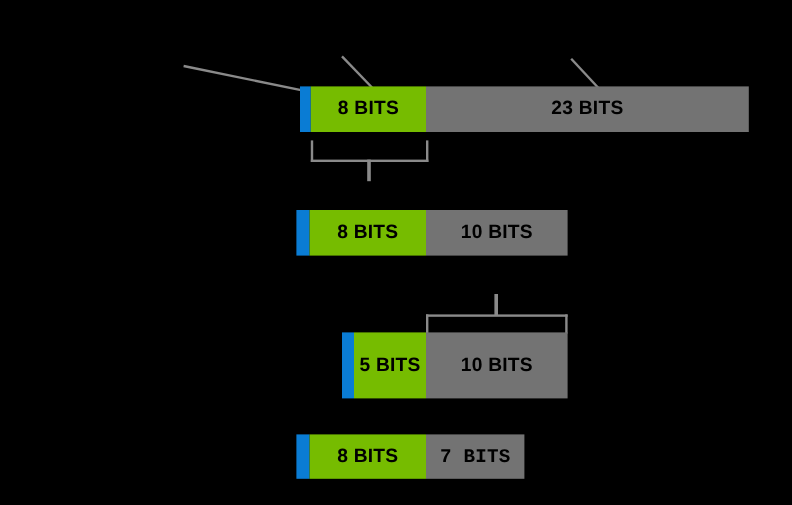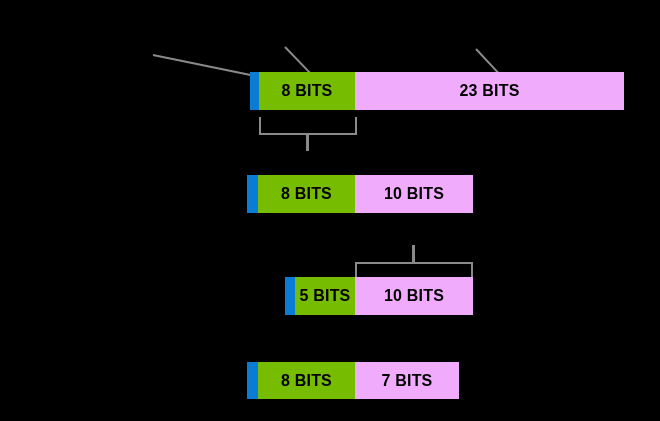--- a/index.html
+++ b/index.html
@@ -31,21 +31,21 @@
     font-family: "Liberation Sans", sans-serif;
     font-size: 16px;
     font-weight: 700;
     color: #000000;
     letter-spacing: 0.2px;
     white-space: nowrap;
     line-height: 1;
   }
   .seg-blue  { background: #0a7cd4; }
   .seg-green { background: #76bc00; }
-  .seg-teal  { background: #f0abfc; }
+  .seg-teal  { background: #737373; }
 
   
   .leader {
     position: absolute;
     background: #8a8a8a;
     height: 2px;
     transform-origin: 0 50%;
   }
 
   
@@ -91,25 +91,25 @@
     <div class="seg seg-blue" style="width:11px;"></div>
     <div class="seg seg-green" style="width:97px;">8 BITS</div>
     <div class="seg seg-teal" style="width:118px;">10 BITS</div>
   </div>
 
   <div class="brace-stem" style="left:412px; top:245px; height:18px;"></div>
   <div class="brace-h" style="left:355px; top:262px; width:118px;"></div>
   <div class="brace-v" style="left:355px; top:262px; height:16px;"></div>
   <div class="brace-v" style="left:471px; top:262px; height:16px;"></div>
 
-  <div class="bar-row" style="left:285px; top:277px; height:38px;">
+  <div class="bar-row" style="left:285px; top:277px; height:55px;">
     <div class="seg seg-blue" style="width:10px;"></div>
     <div class="seg seg-green" style="width:60px;">5 BITS</div>
     <div class="seg seg-teal" style="width:118px;">10 BITS</div>
   </div>
 
   <div class="bar-row" style="left:247px; top:362px; height:37px;">
     <div class="seg seg-blue" style="width:11px;"></div>
     <div class="seg seg-green" style="width:97px;">8 BITS</div>
-    <div class="seg seg-teal" style="width:104px;">7 BITS</div>
+    <div class="seg seg-teal" style="width:82px;font-family:Liberation Mono, monospace;">7 BITS</div>
   </div>
 
 </div>
 
 </body></html>

